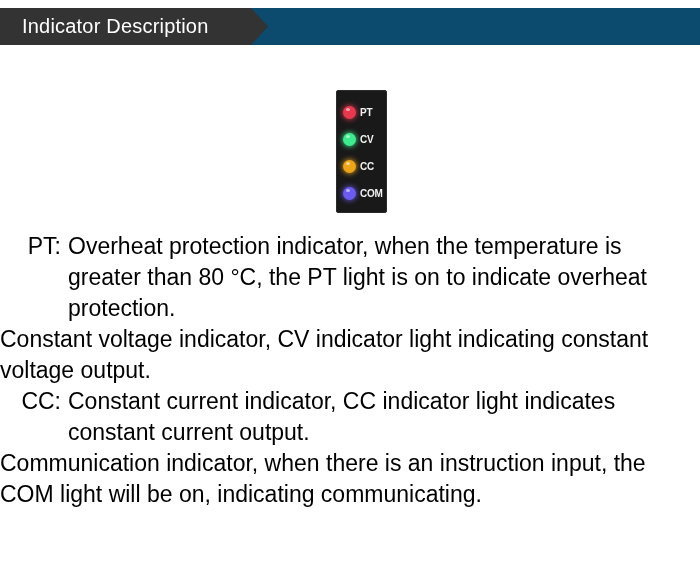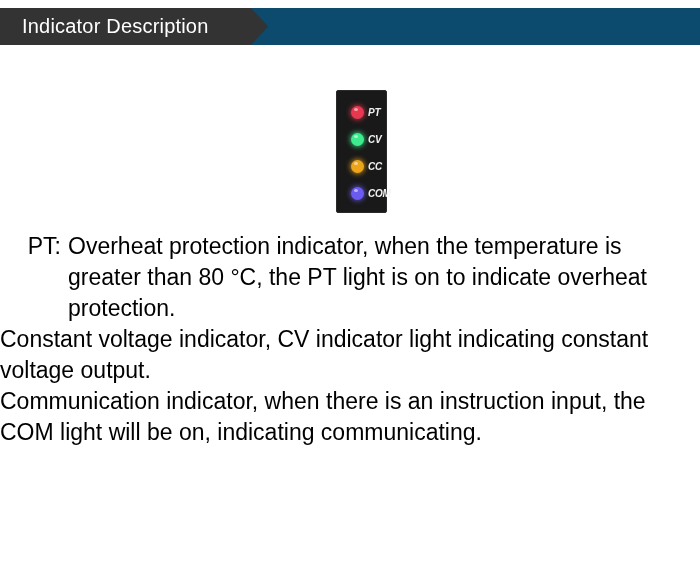--- a/index.html
+++ b/index.html
@@ -66,23 +66,22 @@
     box-sizing: border-box;
     padding: 8px 0 0 0;
     display: flex;
     flex-direction: column;
     align-items: flex-start;
   }
   .led-row {
     display: flex;
     align-items: center;
     height: 27px;
-    padding-left: 14px;
+    padding-left: 6px;
     box-sizing: border-box;
-    font-style: italic;
   }
   .led-dot {
     width: 13px;
     height: 13px;
     border-radius: 50%;
     flex: 0 0 auto;
     position: relative;
   }
   .led-dot::after {
     content: "";
@@ -169,18 +168,22 @@
 
   <div class="desc-item">
     <span class="desc-term">PT:</span>
     <span class="desc-text">Overheat protection indicator, when the temperature is greater than 80 °C, the PT light is on to indicate overheat protection.</span>
   </div>
 
   <div class="desc-item">
     <span class="desc-text">Constant voltage indicator, CV indicator light indicating constant voltage output.</span>
   </div>
 
+  <div class="desc-item">
+    <span class="desc-term">CC:</span>
+    <span class="desc-text">Constant current indicator, CC indicator light indicates constant current output.</span>
+  </div>
 
   <div class="desc-item">
     <span class="desc-text">Communication indicator, when there is an instruction input, the COM light will be on, indicating communicating.</span>
   </div>
 
 </div>
 
 </body></html>

